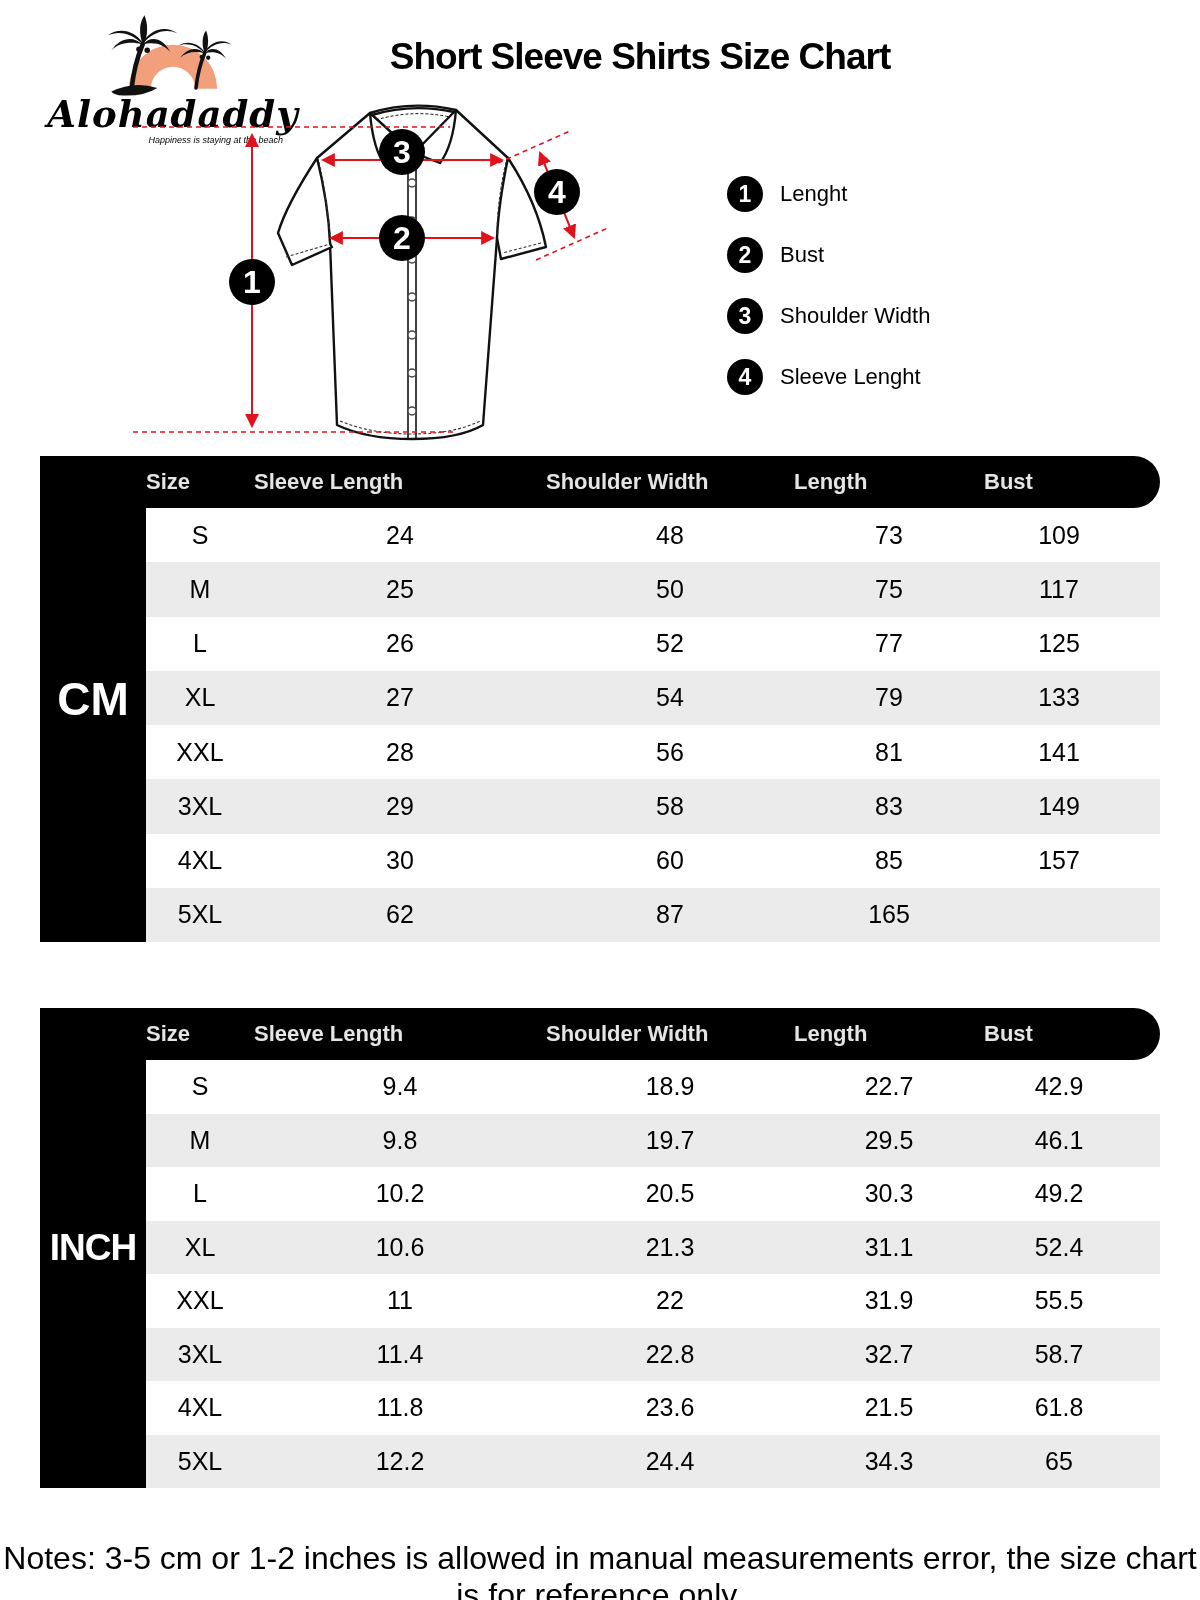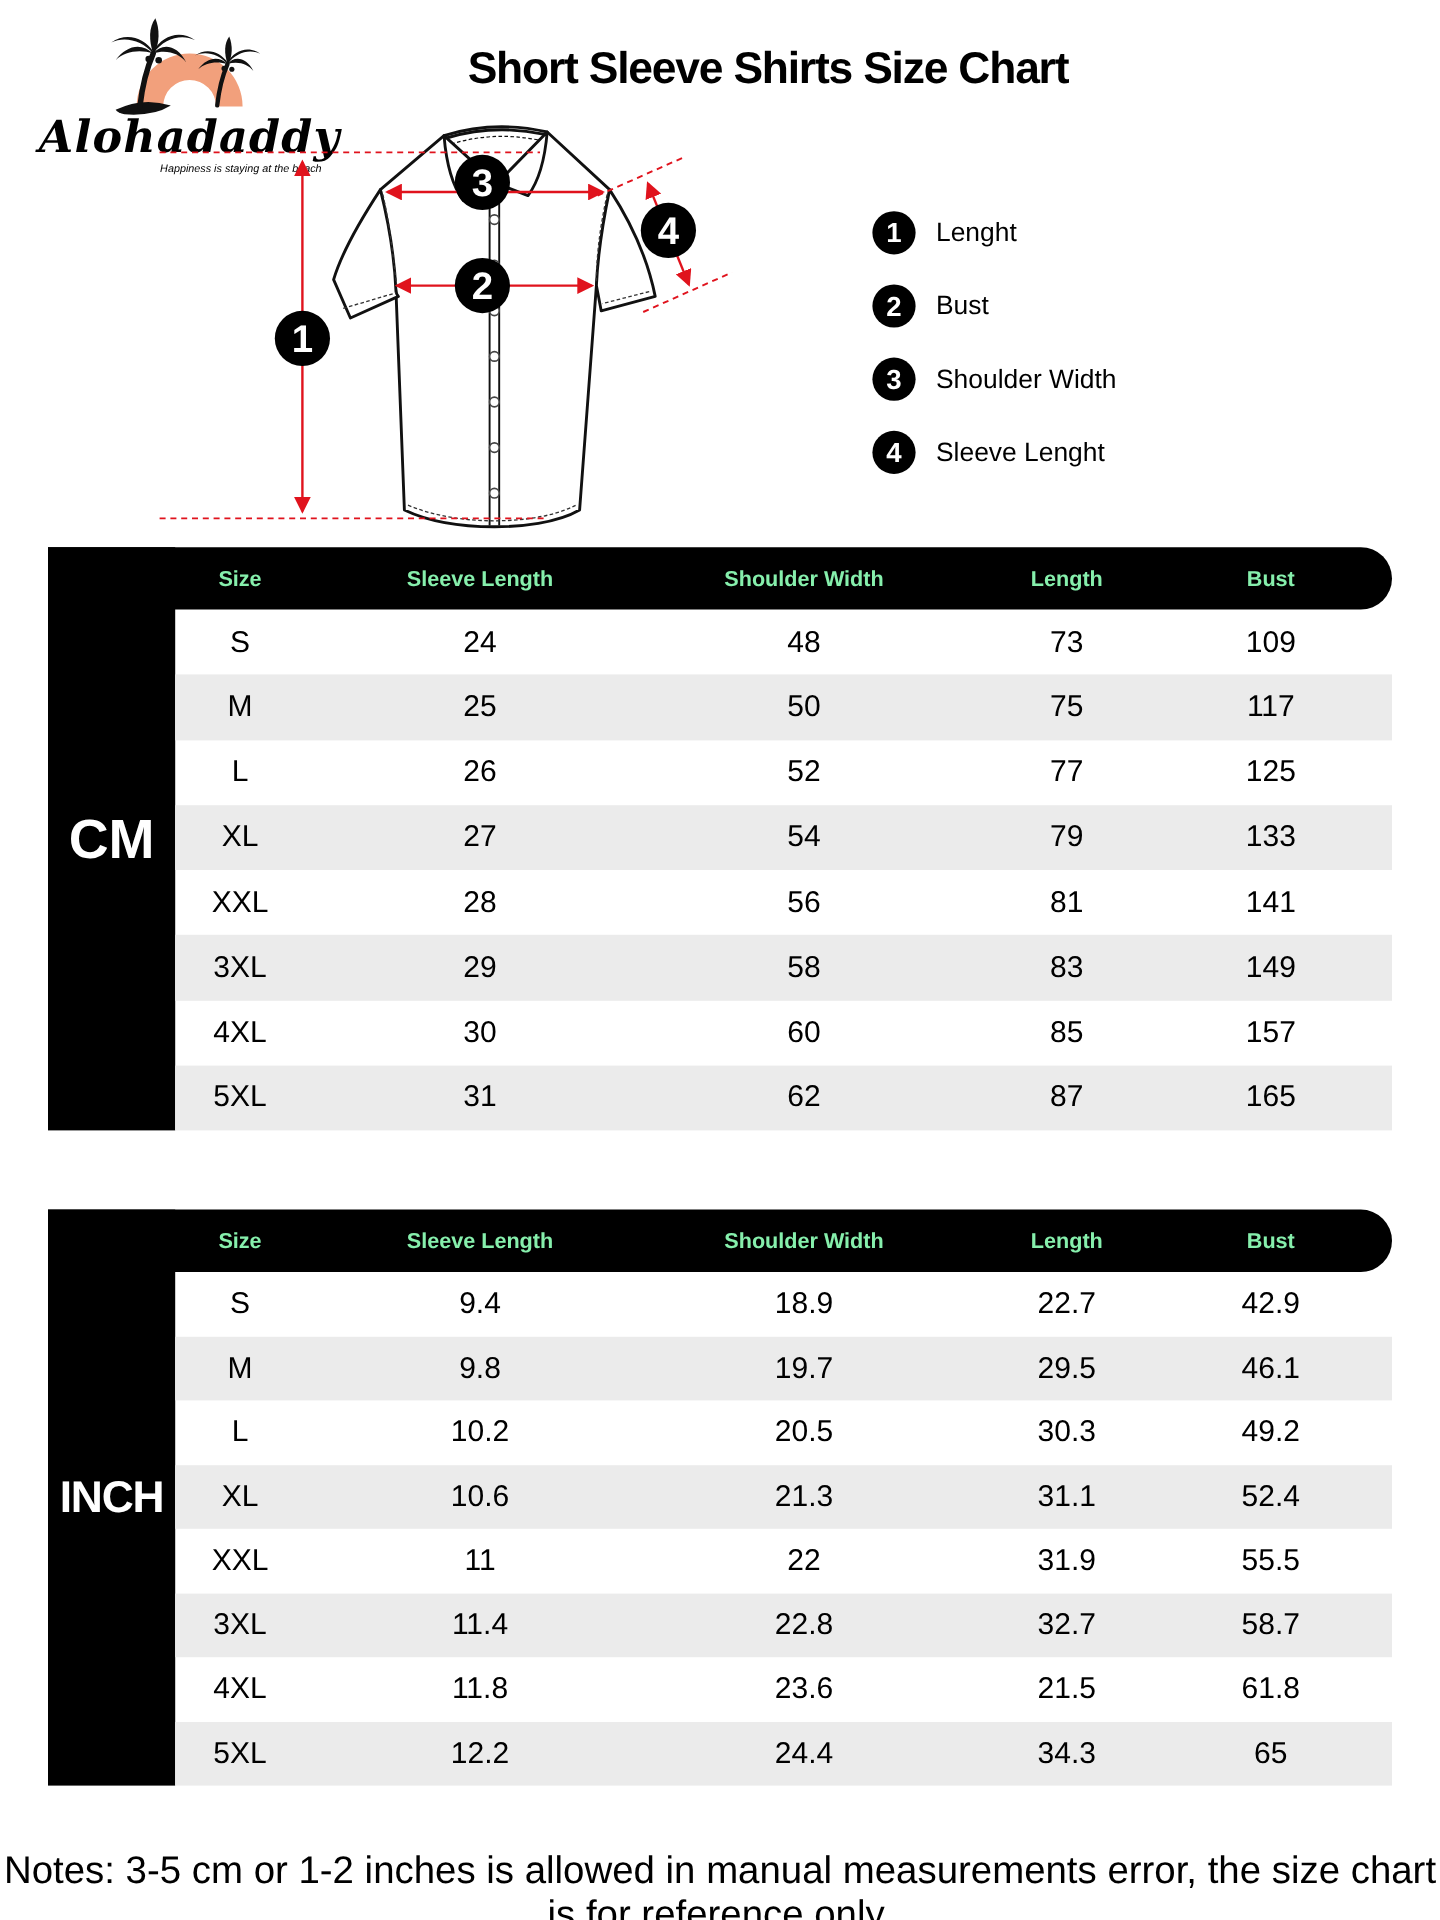--- a/index.html
+++ b/index.html
@@ -3,21 +3,21 @@
 <meta charset="utf-8">
 <style>
   html,body{margin:0;padding:0;}
   body{
     width:1200px;height:1600px;background:#ffffff;position:relative;
     font-family:"Liberation Sans", sans-serif;color:#000;overflow:hidden;
   }
   .page{position:absolute;inset:0;}
 
   
-  .logo{position:absolute;left:32px;top:4px;width:252px;}
+  .logo{position:absolute;left:47px;top:4px;width:252px;}
   .logo svg{display:block;margin:0 auto;}
   .brand-name{
     font-family:"DejaVu Serif", serif;font-style:italic;font-weight:bold;
     font-size:37px;text-align:center;margin-top:-8px;letter-spacing:1px;white-space:nowrap;
   }
   .tagline{font-size:9px;font-style:italic;text-align:right;padding-right:16px;margin-top:-1px;}
 
   
   .title{
     position:absolute;left:290px;top:36px;width:700px;text-align:center;
@@ -39,21 +39,21 @@
 
   
   .size-table{position:absolute;left:40px;width:1120px;}
   #table-cm{top:456px;height:486px;}
   #table-inch{top:1008px;height:480px;}
   .thead{
     position:absolute;top:0;left:0;width:100%;height:52px;background:#000;
     border-radius:0 26px 26px 0;display:grid;
     grid-template-columns:106px 108px 292px 248px 190px 150px;align-items:center;
   }
-  .thead .col{color:#86efac;font-weight:bold;font-size:18px;text-align:center;white-space:nowrap;}
+  .thead .col{color:#e5e5e5;font-weight:bold;font-size:22px;text-align:left;white-space:nowrap;}
   .band{
     position:absolute;left:0;top:0;width:106px;height:100%;background:#000;
     display:flex;align-items:center;justify-content:center;color:#ffffff;font-weight:bold;
   }
   #table-cm .band span{font-size:46px;}
   #table-inch .band span{font-size:37px;letter-spacing:-1px;}
   .rows{position:absolute;left:106px;top:52px;right:0;bottom:0;display:flex;flex-direction:column;}
   .trow{flex:1;display:grid;grid-template-columns:108px 292px 248px 190px 150px;align-items:center;}
   .trow:nth-child(even){background:#ebebeb;}
   .cell{text-align:center;font-size:25px;}
@@ -247,21 +247,20 @@
         </div>
         <div class="trow">
           <div class="cell">4XL</div>
           <div class="cell">30</div>
           <div class="cell">60</div>
           <div class="cell">85</div>
           <div class="cell">157</div>
         </div>
         <div class="trow">
           <div class="cell">5XL</div>
-          <div class="cell">31</div>
           <div class="cell">62</div>
           <div class="cell">87</div>
           <div class="cell">165</div>
         </div>
       </div>
   </div>
 
   <div class="size-table" id="table-inch">
     <div class="thead">
       <div class="col"></div>

